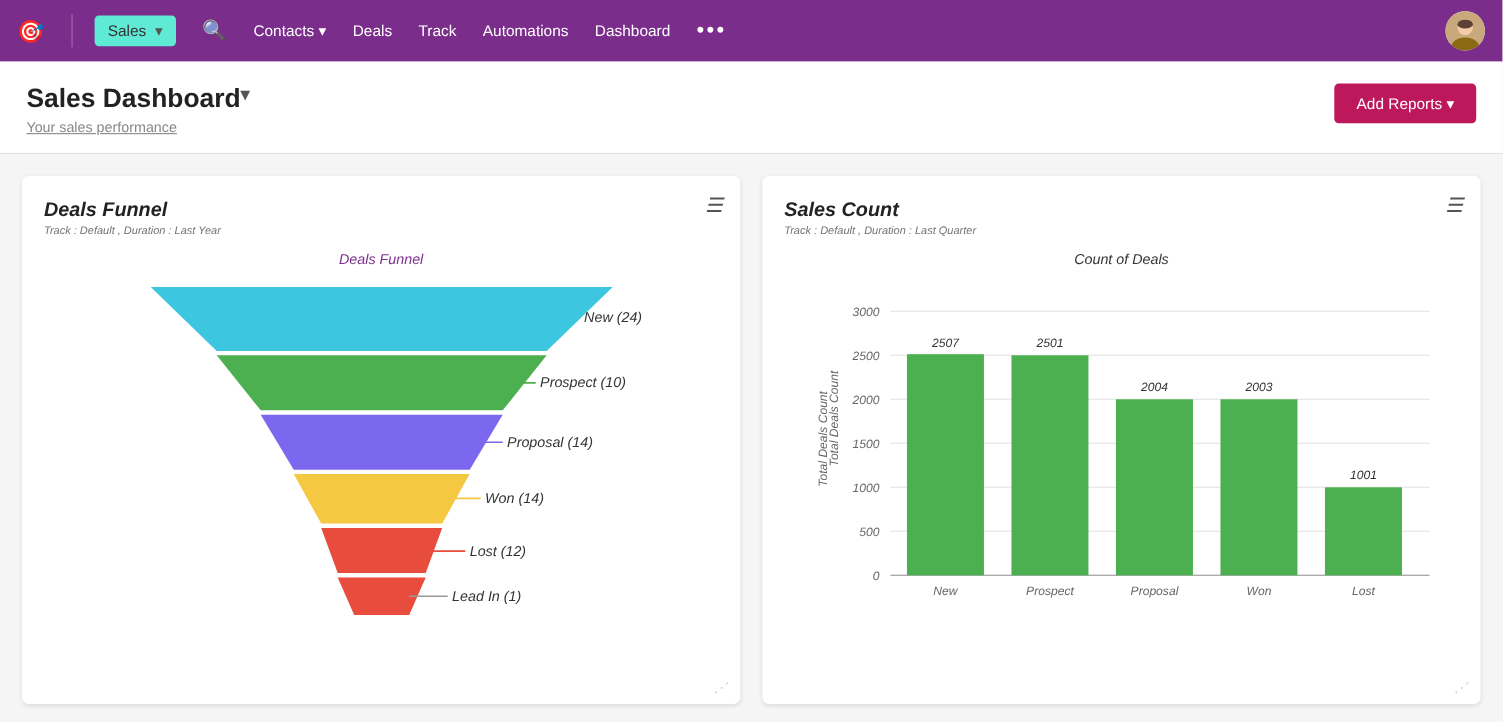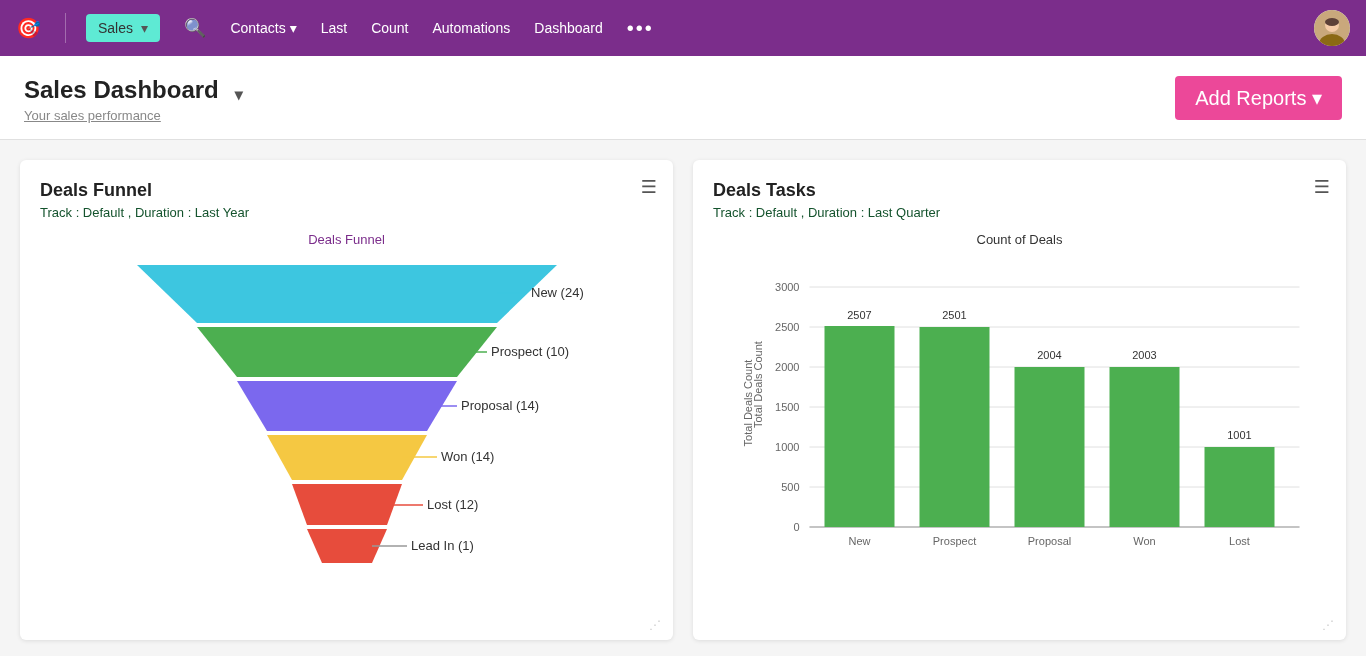--- a/index.html
+++ b/index.html
@@ -79,36 +79,36 @@
       align-items: flex-start;
       justify-content: space-between;
       border-bottom: 1px solid #e0e0e0;
     }
     .page-title-area {}
     .page-title {
       font-size: 24px;
       font-weight: bold;
       color: #222;
       display: flex;
-      align-items: flex-end;
-      gap: 16px;
+      align-items: flex-start;
+      gap: 0;
     }
     .page-subtitle {
       font-size: 13px;
       color: #888;
       margin-top: 4px;
       text-decoration: underline;
     }
     .add-reports-btn {
-      background: #ec4899;
+      background: #be185d;
       color: white;
       border: none;
       border-radius: 4px;
       padding: 10px 20px;
-      font-size: 20px;
+      font-size: 14px;
       cursor: pointer;
       display: flex;
       align-items: center;
       gap: 8px;
     }
 
     
     .dashboard-body {
       padding: 20px 20px;
       display: flex;
@@ -119,30 +119,31 @@
 
     
     .card {
       background: white;
       border-radius: 6px;
       padding: 20px;
       flex: 1;
       box-shadow: 0 1px 4px rgba(0,0,0,0.1);
       position: relative;
       overflow: hidden;
+      font-style: italic;
     }
     .card-title {
       font-size: 18px;
       font-weight: bold;
       color: #222;
       margin-bottom: 4px;
     }
     .card-subtitle {
-      font-size: 13px;
-      color: #14532d;
+      font-size: 10px;
+      color: #737373;
       margin-bottom: 12px;
     }
     .card-menu {
       position: absolute;
       top: 16px;
       right: 16px;
       cursor: pointer;
       color: #555;
       font-size: 18px;
     }
@@ -182,22 +183,22 @@
   <button class="nav-dropdown">
     <span>Sales</span>
     <span class="chevron-down">▾</span>
   </button>
   <span class="nav-search">🔍</span>
   <div class="nav-links">
     <span class="nav-link">
       <span>Contacts</span>
       <span>▾</span>
     </span>
-    <span class="nav-link">Last</span>
-    <span class="nav-link">Count</span>
+    <span class="nav-link">Deals</span>
+    <span class="nav-link">Track</span>
     <span class="nav-link">Automations</span>
     <span class="nav-link">Dashboard</span>
     <span class="nav-more">•••</span>
   </div>
   <div class="nav-avatar">
     <svg width="36" height="36" viewBox="0 0 36 36">
         <circle cx="18" cy="18" r="18" fill="#c9a87c"></circle>
         <ellipse cx="18" cy="15" rx="7" ry="7" fill="#f5cba7"></ellipse>
         <ellipse cx="18" cy="34" rx="13" ry="10" fill="#8B6914"></ellipse>
         <circle cx="18" cy="14" r="6" fill="#f5cba7"></circle>
@@ -258,21 +259,21 @@
 
         <line x1="265" y1="291" x2="300" y2="291" stroke="#999" stroke-width="1.5"></line>
         <text x="304" y="295" font-size="13" fill="#333">Lead In (1)</text>
       </svg>
     </div>
 
     <div style="position:absolute; bottom:8px; right:12px; color:#ccc; font-size:12px;">⋰</div>
   </div>
 
   <div class="card">
-    <div class="card-title">Deals Tasks</div>
+    <div class="card-title">Sales Count</div>
     <div class="card-subtitle">Track : Default , Duration : Last Quarter</div>
     <div class="card-menu">☰</div>
     <div class="bar-chart-title">Count of Deals</div>
 
     <div style="position:relative; width:100%; height:310px;">
       <div class="y-axis-label" style="position:absolute;left:2px;top:50%;transform:rotate(-90deg) translateX(50%);font-size:11px;color:#666;white-space:nowrap;">Total Deals Count</div>
       <svg id="bar-chart-svg" width="100%" height="300" viewBox="0 0 560 300" style="margin-left:20px;">
 
         <line x1="50" y1="20" x2="540" y2="20" stroke="#e0e0e0" stroke-width="1"></line>
         <text x="40" y="24" font-size="11" text-anchor="end" fill="#666">3000</text>

